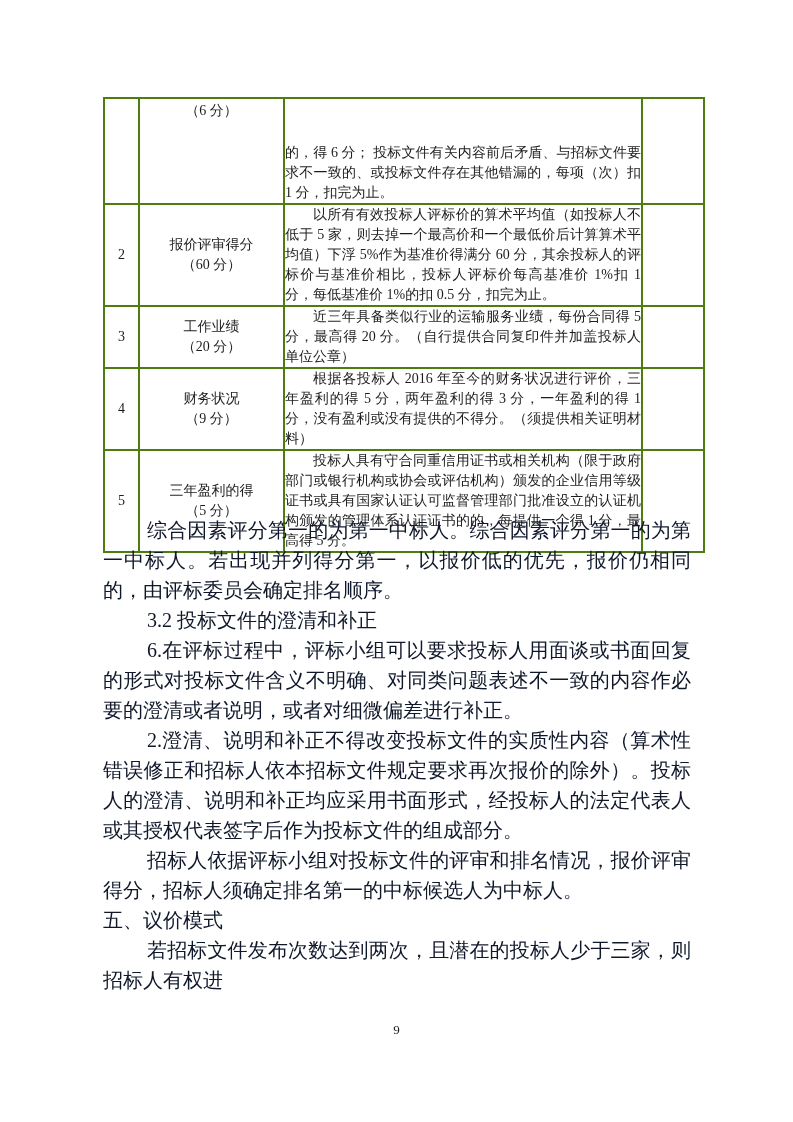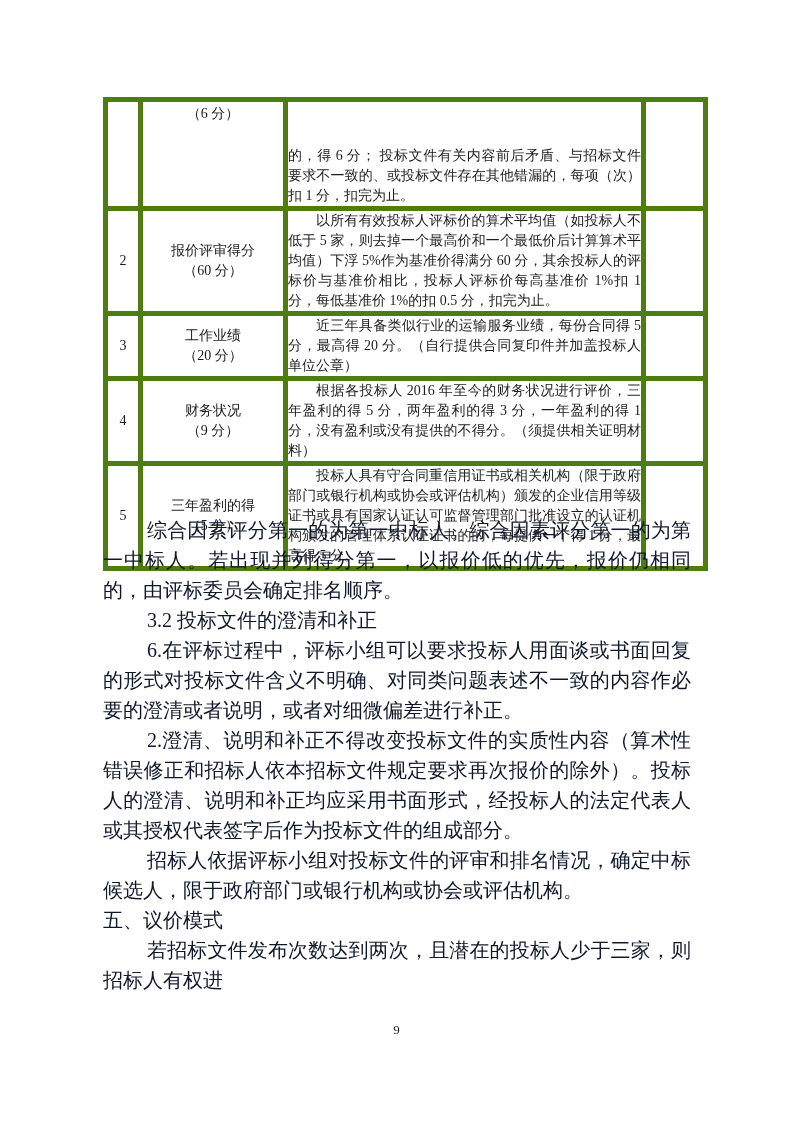--- a/index.html
+++ b/index.html
@@ -21,21 +21,21 @@
     left: 103px;
     top: 97px;
     width: 600px;
     border-collapse: collapse;
     table-layout: fixed;
     font-size: 14px;
     line-height: 20px;
     color: #1c1c1c;
   }
   table.score-table td {
-    border: 5px solid #4d7c0f;
+    border: 2px solid #4d7c0f;
     vertical-align: middle;
     padding: 0;
     overflow: hidden;
   }
   td.cell-no {
     text-align: center;
   }
   td.cell-item {
     text-align: center;
   }
@@ -160,20 +160,20 @@
         <td class="cell-note"></td>
       </tr>
     </tbody>
   </table>
 
   <div class="body-text">
     <p class="para">综合因素评分第一的为第一中标人。综合因素评分第一的为第一中标人。若出现并列得分第一，以报价低的优先，报价仍相同的，由评标委员会确定排名顺序。</p>
     <p class="para">3.2 投标文件的澄清和补正</p>
     <p class="para">6.在评标过程中，评标小组可以要求投标人用面谈或书面回复的形式对投标文件含义不明确、对同类问题表述不一致的内容作必要的澄清或者说明，或者对细微偏差进行补正。</p>
     <p class="para">2.澄清、说明和补正不得改变投标文件的实质性内容（算术性错误修正和招标人依本招标文件规定要求再次报价的除外）。投标人的澄清、说明和补正均应采用书面形式，经投标人的法定代表人或其授权代表签字后作为投标文件的组成部分。</p>
-    <p class="para">招标人依据评标小组对投标文件的评审和排名情况，确定中标候选人，限于政府部门或银行机构或协会或评估机构。</p>
+    <p class="para">招标人依据评标小组对投标文件的评审和排名情况，报价评审得分，招标人须确定排名第一的中标候选人为中标人。</p>
     <p class="heading">五、议价模式</p>
     <p class="para">若招标文件发布次数达到两次，且潜在的投标人少于三家，则招标人有权进</p>
   </div>
 
   <div class="page-number">9</div>
 
 </div>
 
 </body></html>

